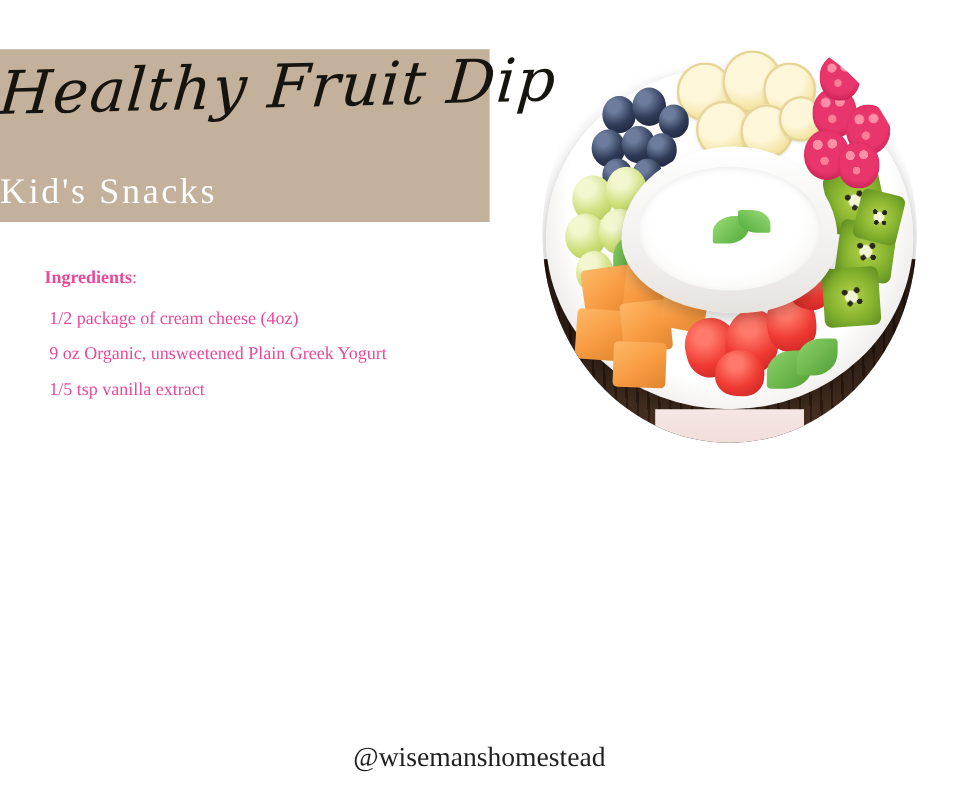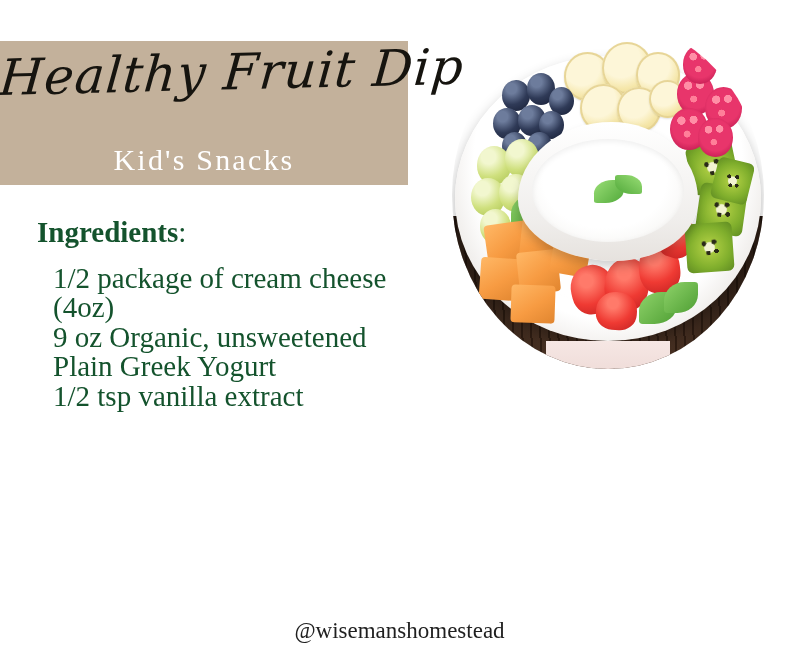--- a/index.html
+++ b/index.html
@@ -45,21 +45,21 @@
     color: #16140f;
     letter-spacing: 1px;
     transform: skewX(-6deg) rotate(-1.4deg);
     white-space: nowrap;
   }
   .banner-subtitle {
     position: absolute;
     left: 0;
     top: 104px;
     width: 408px;
-    text-align: center;
+    text-align: left;
     font-family: "Liberation Serif", "DejaVu Serif", serif;
     font-size: 30px;
     line-height: 1;
     color: #ffffff;
     letter-spacing: 2.2px;
     white-space: nowrap;
   }
 
   
   .photo {
@@ -222,34 +222,34 @@
     background: linear-gradient(#f6e7e4, #e7cfcb);
     z-index: 4;
   }
 
   
   .ingredients {
     position: absolute;
     left: 37px;
     top: 218px;
     width: 400px;
-    font-size: 29px;
+    font-size: 15px;
     line-height: 29.5px;
-    color: #14532d;
+    color: #ec4899;
     z-index: 3;
   }
   .ingredients .heading {
     font-weight: bold;
   }
   .ingredients .heading .colon {
     font-weight: normal;
   }
   .ingredients ul {
     list-style: none;
-    margin: 16px;
+    margin: 4px;
     padding: 0;
   }
   .directions {
     position: absolute;
     left: 37px;
     top: 464px;
     width: 712px;
     font-size: 21.5px;
     line-height: 30px;
     color: #1a1a1a;
@@ -348,20 +348,20 @@
         <div class="bowl-mint2"></div>
       </div>
     </div>
   </div>
 
   <div class="ingredients">
     <div class="heading"><span>Ingredients</span><span class="colon">:</span></div>
     <ul>
       <li>1/2 package of cream cheese (4oz)</li>
       <li>9 oz Organic, unsweetened Plain Greek Yogurt</li>
-      <li>1/2 tsp vanilla extract</li>
+      <li>1/5 tsp vanilla extract</li>
     </ul>
   </div>
 
 
   <div class="handle">@wisemanshomestead</div>
 
 </div>
 
 </body></html>

